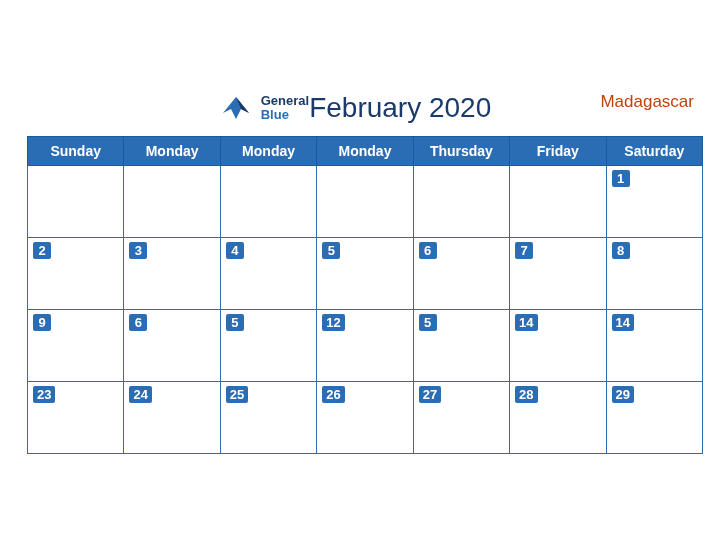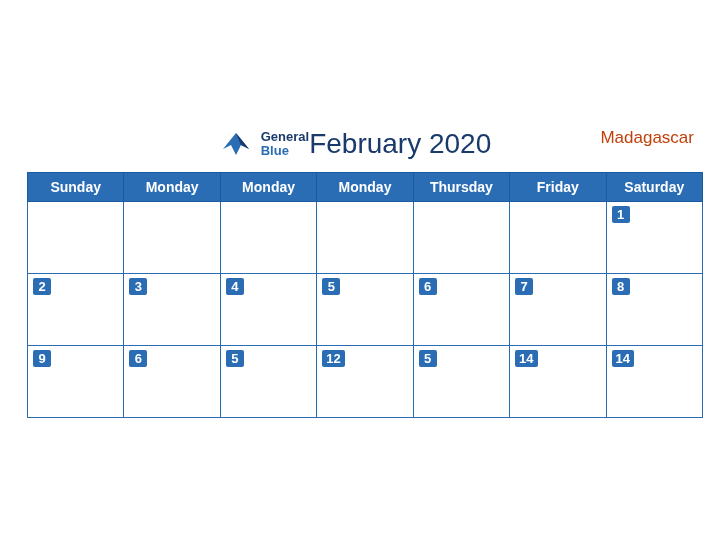--- a/index.html
+++ b/index.html
@@ -156,15 +156,24 @@
         </tr>
         <tr>
           <td><span class="day-number">9</span></td>
           <td><span class="day-number">6</span></td>
           <td><span class="day-number">5</span></td>
           <td><span class="day-number">12</span></td>
           <td><span class="day-number">5</span></td>
           <td><span class="day-number">14</span></td>
           <td><span class="day-number">14</span></td>
         </tr>
+        <tr>
+          <td><span class="day-number">23</span></td>
+          <td><span class="day-number">24</span></td>
+          <td><span class="day-number">25</span></td>
+          <td><span class="day-number">26</span></td>
+          <td><span class="day-number">27</span></td>
+          <td><span class="day-number">28</span></td>
+          <td><span class="day-number">29</span></td>
+        </tr>
       </tbody>
   </table>
 </div>
 
 </body></html>

